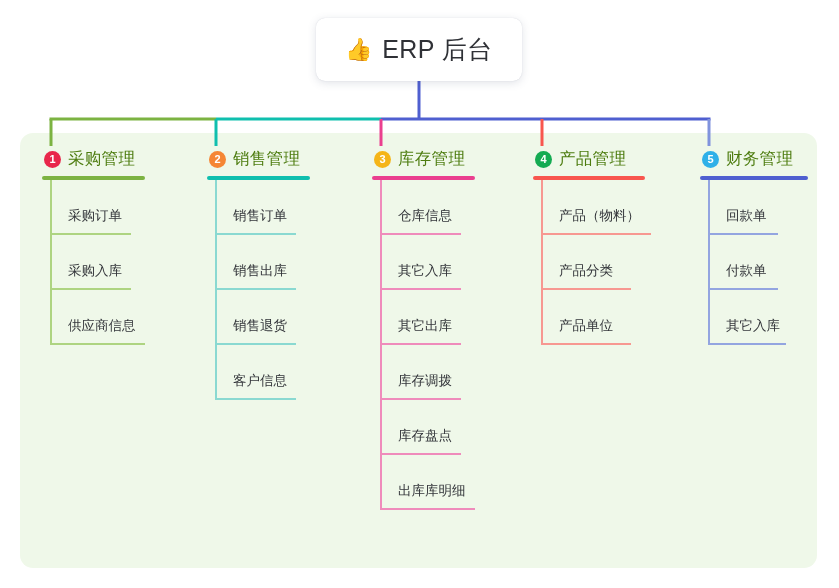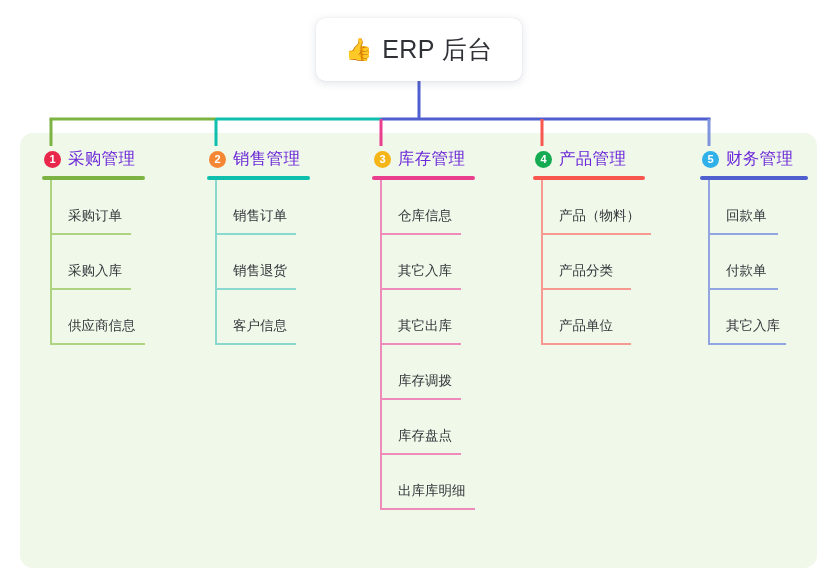--- a/index.html
+++ b/index.html
@@ -89,21 +89,21 @@
     border-radius: 50%;
     color: #ffffff;
     font-size: 11px;
     line-height: 17px;
     text-align: center;
     font-weight: bold;
     flex: 0 0 auto;
   }
   .branch-title {
     font-size: 16.5px;
-    color: #6d28d9;
+    color: #4d7c0f;
     letter-spacing: .3px;
   }
   .branch-underline {
     height: 4px;
     border-radius: 2px;
     margin-top: 5px;
   }
 
   .leaves {
     position: relative;
@@ -194,20 +194,24 @@
           <span class="branch-title">销售管理</span>
         </div>
         <div class="branch-underline" style="background: rgb(15, 191, 174); width: 103px;"></div>
         <div class="leaves">
           <div class="spine" style="background: rgb(138, 217, 209);"></div>
           <div class="leaf">
             <span class="leaf-text">销售订单</span>
             <div class="leaf-underline" style="background: rgb(138, 217, 209); width: 81px;"></div>
           </div>
           <div class="leaf">
+            <span class="leaf-text">销售出库</span>
+            <div class="leaf-underline" style="background: rgb(138, 217, 209); width: 81px;"></div>
+          </div>
+          <div class="leaf">
             <span class="leaf-text">销售退货</span>
             <div class="leaf-underline" style="background: rgb(138, 217, 209); width: 81px;"></div>
           </div>
           <div class="leaf">
             <span class="leaf-text">客户信息</span>
             <div class="leaf-underline" style="background: rgb(138, 217, 209); width: 81px;"></div>
           </div>
         </div>
       </div>
       <div class="branch" style="left: 372px; width: 160px;">

